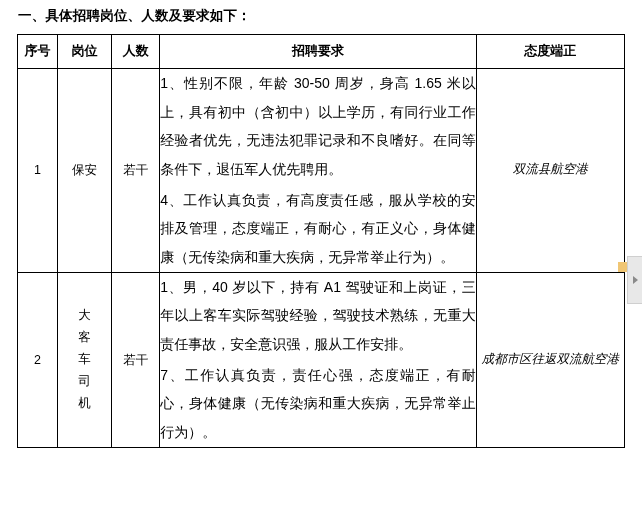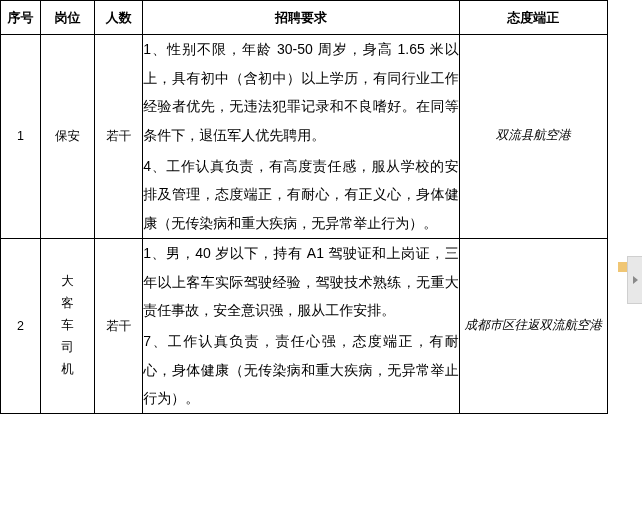--- a/index.html
+++ b/index.html
@@ -26,20 +26,21 @@
     font-size: 13.5px;
     font-weight: bold;
     color: #000;
     padding: 7px 0 8px 18px;
     letter-spacing: 0.2px;
     line-height: 1.4;
   }
   table.recruit-table {
     border-collapse: collapse;
     table-layout: fixed;
+    margin-left: 17px;
     width: 608px;
     font-size: 12.5px;
   }
   table.recruit-table td, table.recruit-table th {
     border: 1px solid #000000;
     vertical-align: middle;
     padding: 0;
   }
   th.hdr {
     font-weight: bold;
@@ -109,20 +110,21 @@
     width: 10px;
     height: 10px;
     background: #f0c674;
   }
 </style>
 </head>
 <body>
 
 <div class="page">
 
+  <div class="doc-heading">一、具体招聘岗位、人数及要求如下：</div>
 
   <table class="recruit-table">
     <colgroup>
       <col class="col-no">
       <col class="col-post">
       <col class="col-count">
       <col class="col-req">
       <col class="col-loc">
     </colgroup>
     <thead>

